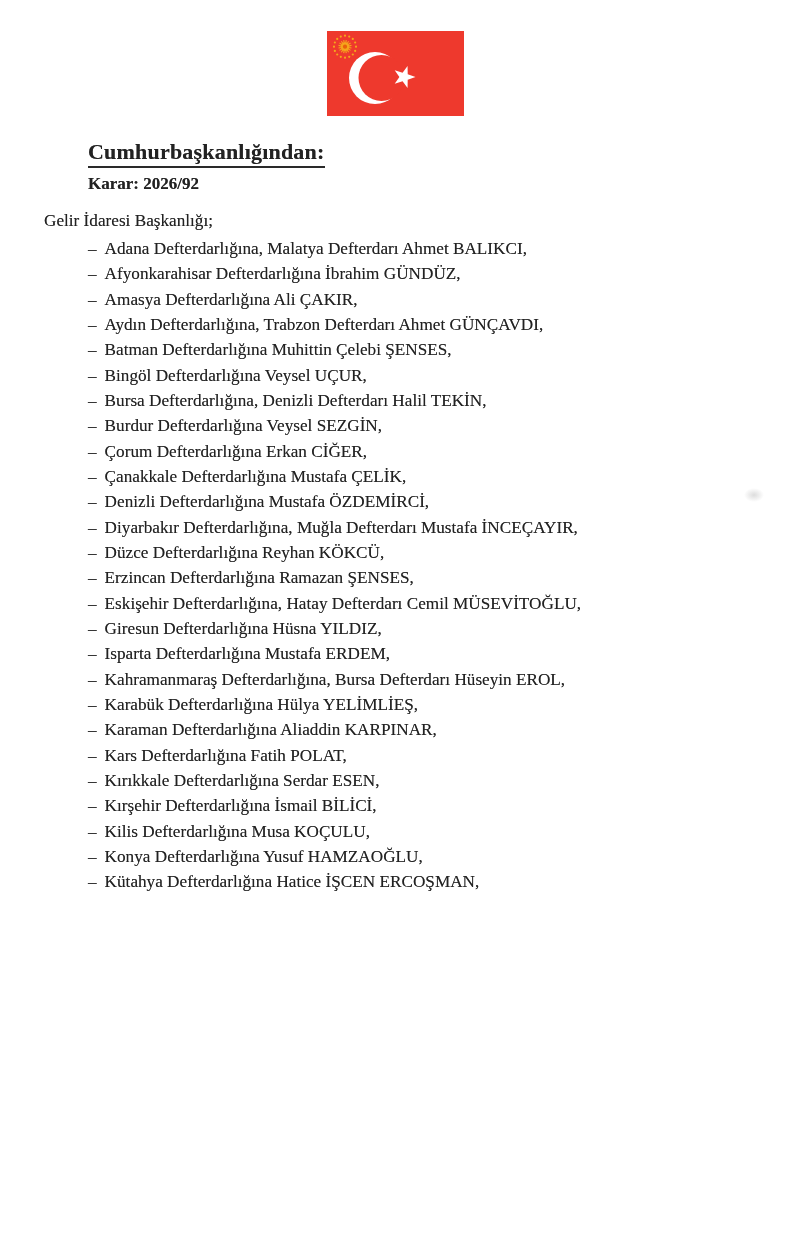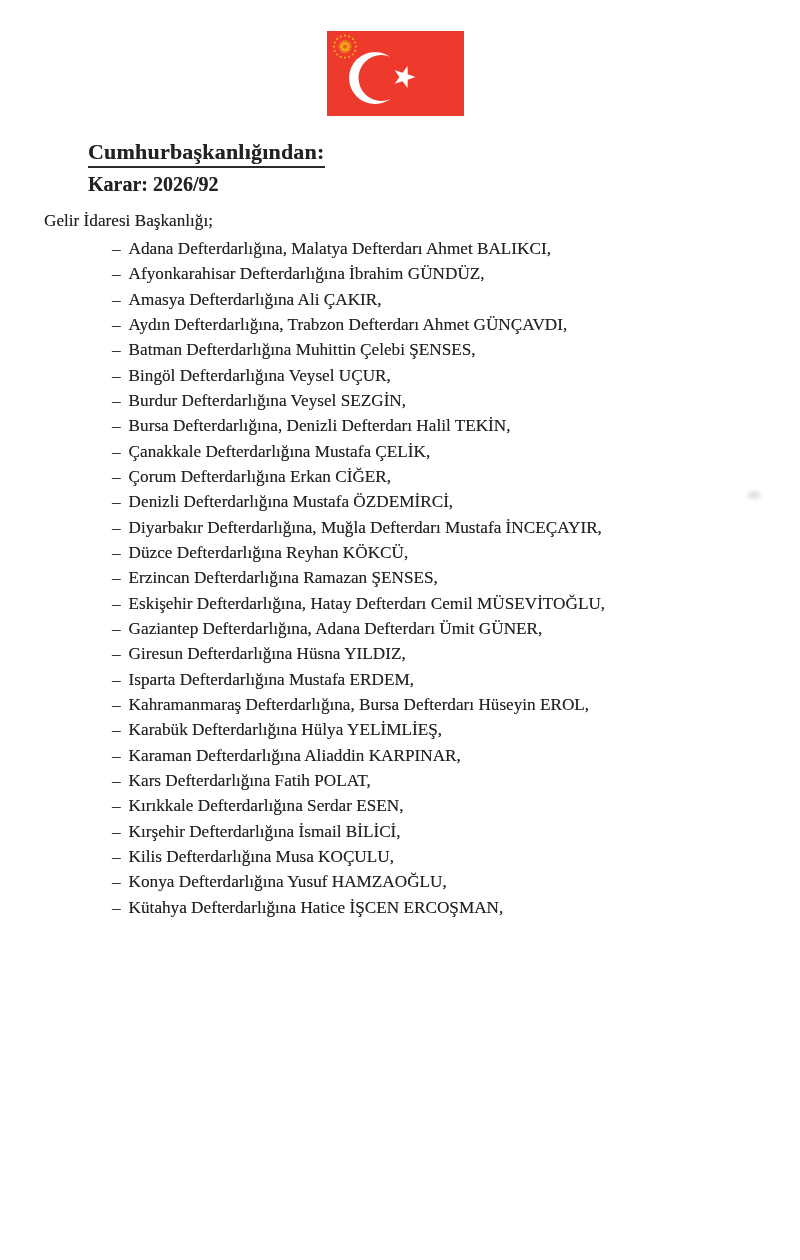--- a/index.html
+++ b/index.html
@@ -36,21 +36,21 @@
   }
   .doc-title .underlined {
     display: inline-block;
     border-bottom: 2px solid #2a2a2a;
     padding-bottom: 1px;
   }
   .decision-no {
     position: absolute;
     left: 88px;
     top: 172px;
-    font-size: 20px;
+    font-size: 17px;
     font-weight: bold;
     line-height: 24px;
     text-shadow: 0 0 0.4px rgba(30,30,30,0.55);
   }
   .org-line {
     position: absolute;
     left: 44px;
     top: 208px;
     font-size: 17.2px;
     line-height: 25px;
@@ -58,21 +58,21 @@
   }
   .appointments {
     position: absolute;
     left: 0;
     top: 236px;
     width: 800px;
   }
   .appointment-row {
     height: 25.33px;
     line-height: 25.33px;
-    padding-left: 112px;
+    padding-left: 88px;
     font-size: 17.2px;
     white-space: nowrap;
     text-shadow: 0 0 0.35px rgba(40,40,40,0.5);
   }
   .appointment-row .dash {
     display: inline-block;
     margin-right: 8px;
   }
   .scan-speck {
     position: absolute;
@@ -170,58 +170,55 @@
 
   <div class="appointment-row">
     <span class="dash">–</span><span>Batman Defterdarlığına Muhittin Çelebi ŞENSES,</span>
   </div>
 
   <div class="appointment-row">
     <span class="dash">–</span><span>Bingöl Defterdarlığına Veysel UÇUR,</span>
   </div>
 
   <div class="appointment-row">
+    <span class="dash">–</span><span>Bursa Defterdarlığına, Denizli Defterdarı Halil TEKİN,</span>
+  </div>
+
+  <div class="appointment-row">
     <span class="dash">–</span><span>Burdur Defterdarlığına Veysel SEZGİN,</span>
   </div>
 
   <div class="appointment-row">
-    <span class="dash">–</span><span>Bursa Defterdarlığına, Denizli Defterdarı Halil TEKİN,</span>
+    <span class="dash">–</span><span>Çorum Defterdarlığına Erkan CİĞER,</span>
   </div>
 
   <div class="appointment-row">
     <span class="dash">–</span><span>Çanakkale Defterdarlığına Mustafa ÇELİK,</span>
   </div>
 
   <div class="appointment-row">
-    <span class="dash">–</span><span>Çorum Defterdarlığına Erkan CİĞER,</span>
-  </div>
-
-  <div class="appointment-row">
     <span class="dash">–</span><span>Denizli Defterdarlığına Mustafa ÖZDEMİRCİ,</span>
   </div>
 
   <div class="appointment-row">
     <span class="dash">–</span><span>Diyarbakır Defterdarlığına, Muğla Defterdarı Mustafa İNCEÇAYIR,</span>
   </div>
 
   <div class="appointment-row">
     <span class="dash">–</span><span>Düzce Defterdarlığına Reyhan KÖKCÜ,</span>
   </div>
 
   <div class="appointment-row">
     <span class="dash">–</span><span>Erzincan Defterdarlığına Ramazan ŞENSES,</span>
   </div>
 
   <div class="appointment-row">
     <span class="dash">–</span><span>Eskişehir Defterdarlığına, Hatay Defterdarı Cemil MÜSEVİTOĞLU,</span>
   </div>
 
-  <div class="appointment-row">
-    <span class="dash">–</span><span>Gaziantep Defterdarlığına, Adana Defterdarı Ümit GÜNER,</span>
-  </div>
 
   <div class="appointment-row">
     <span class="dash">–</span><span>Giresun Defterdarlığına Hüsna YILDIZ,</span>
   </div>
 
 
   <div class="appointment-row">
     <span class="dash">–</span><span>Isparta Defterdarlığına Mustafa ERDEM,</span>
   </div>
 

